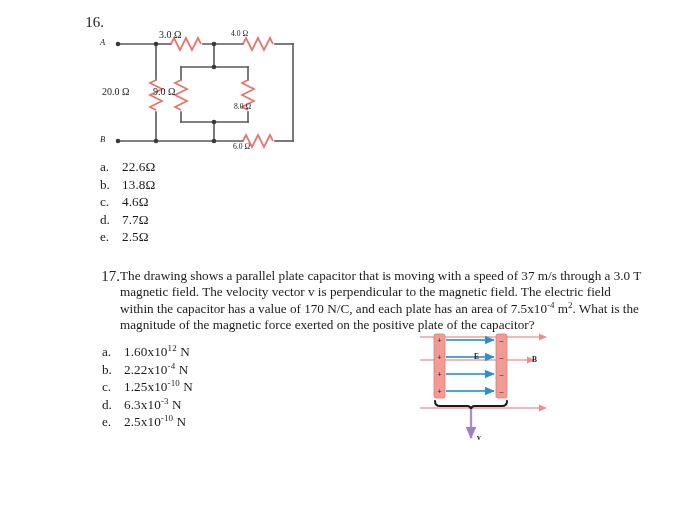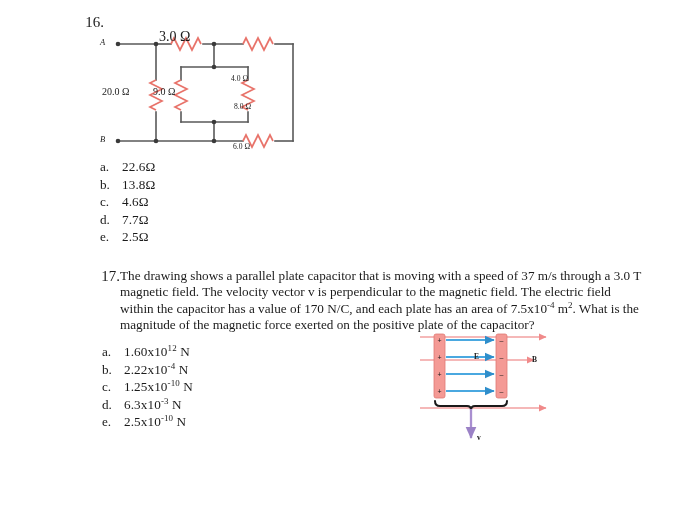--- a/index.html
+++ b/index.html
@@ -132,22 +132,22 @@
         <circle cx="118" cy="111" r="2.3"></circle>
         <circle cx="118" cy="37" r="2.3"></circle>
         <circle cx="118" cy="92" r="2.3"></circle>
       </g>
     </svg>
   </div>
 
   <div style="position:absolute; left:100px; top:37px; font-size:8.5px; font-style:italic;">A</div>
   <div style="position:absolute; left:100px; top:134px; font-size:8.5px; font-style:italic;">B</div>
 
-  <div style="position:absolute; left:159px; top:29px; font-size:14px;">3.0 Ω</div>
-  <div style="position:absolute; left:231px; top:29px; font-size:7.6px;margin-top:45px;">4.0 Ω</div>
+  <div style="position:absolute; left:159px; top:29px; font-size:10px;">3.0 Ω</div>
+  <div style="position:absolute; left:231px; top:29px; font-size:7.6px;">4.0 Ω</div>
   <div style="position:absolute; left:102px; top:86px; font-size:10px;">20.0 Ω</div>
   <div style="position:absolute; left:153px; top:86px; font-size:10px;">9.0 Ω</div>
   <div style="position:absolute; left:234px; top:102px; font-size:7.6px;">8.0 Ω</div>
   <div style="position:absolute; left:233px; top:142px; font-size:7.6px;">6.0 Ω</div>
 
   <div class="choices" style="left:100px; top:158px;">
     <div class="choice">
       <span class="choice-letter">a.</span>
       <span class="choice-text">22.6Ω</span>
     </div>

